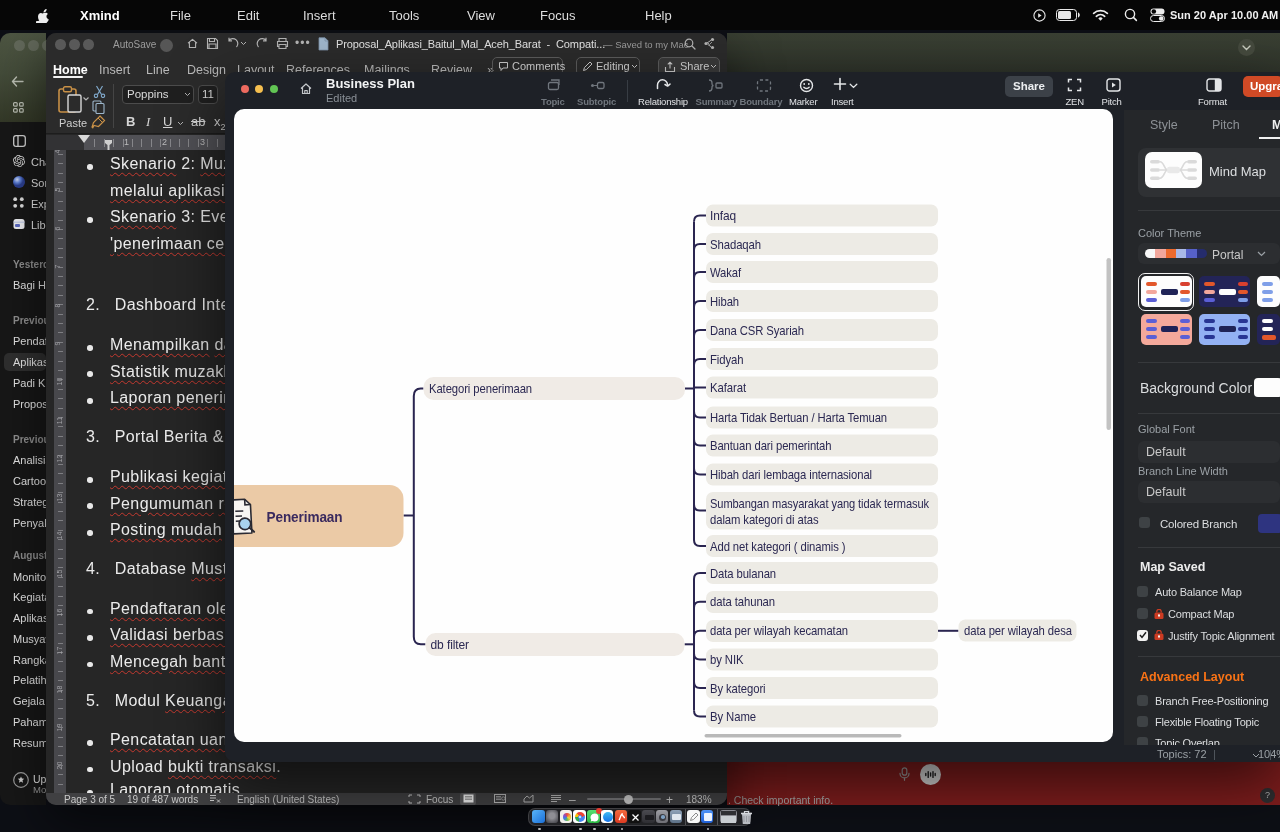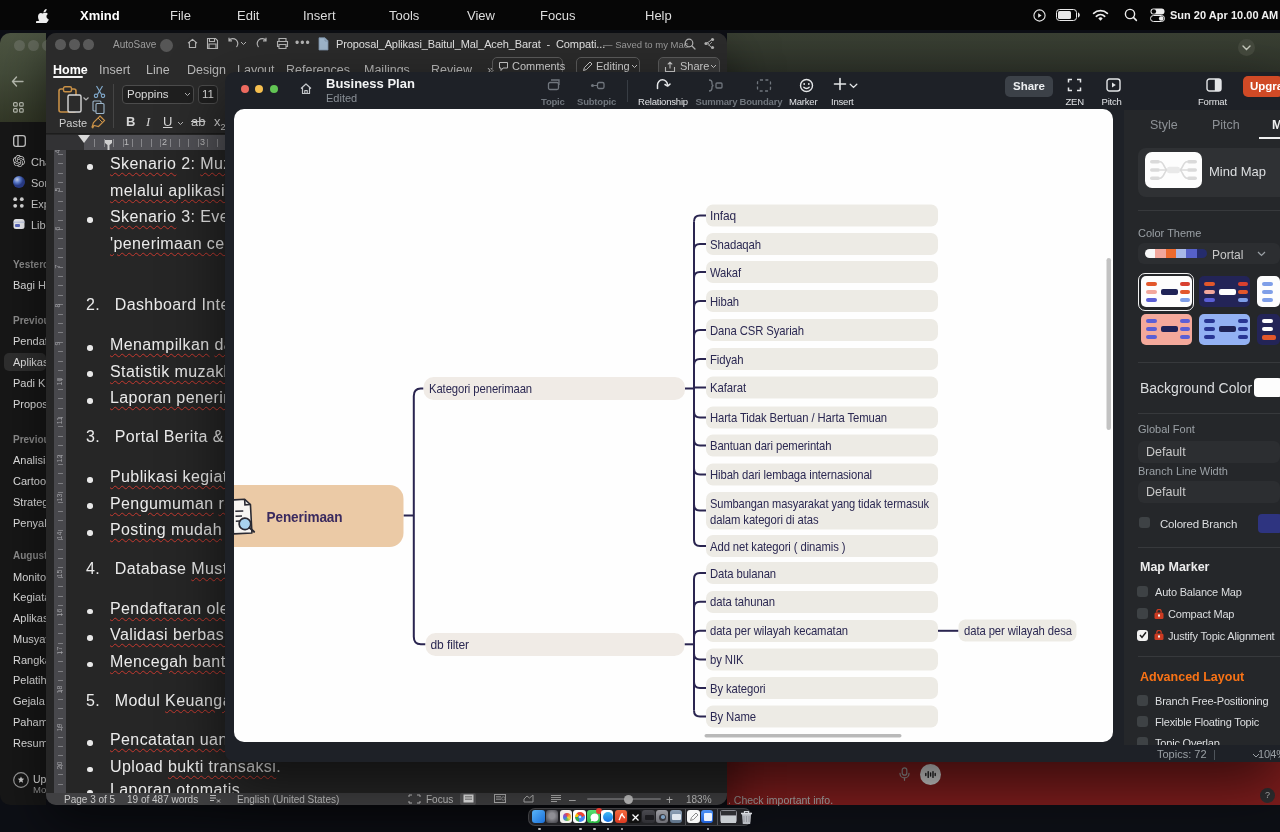--- a/index.html
+++ b/index.html
@@ -641,21 +641,21 @@
       <span class="plab" style="left:14px;top:313px">Global Font</span>
       <div class="pdrop" style="top:331px"></div>
       <span class="pwhite" style="left:22px;top:334.5px;color:#c9c9c9">Default</span>
       <span class="plab" style="left:14px;top:355px">Branch Line Width</span>
       <div class="pdrop" style="top:371px"></div>
       <span class="pwhite" style="left:22px;top:374.5px;color:#c9c9c9">Default</span>
       <span class="pcb" style="left:15px;top:407px"></span>
       <span class="pcbl" style="left:36px;top:408px;font-size:11.5px">Colored Branch</span>
       <span class="abs" style="left:134px;top:404px;width:24px;height:19px;background:#2e3480;border-radius:4px"></span>
       <div class="pdiv" style="top:437px"></div>
-      <span class="pwhite" style="left:16px;top:450px;font-weight:700;color:#ececec">Map Marker</span>
+      <span class="pwhite" style="left:16px;top:450px;font-weight:700;color:#ececec">Map Saved</span>
       <span class="pcb" style="left:13px;top:476px"></span>
       <span class="pcbl" style="left:31px;top:476px">Auto Balance Map</span>
       <span class="pcb" style="left:13px;top:498px"></span>
       <svg class="abs" style="left:30px;top:498.5px" width="10" height="10" viewBox="0 0 10 10">
           <rect x="0.5" y="3.5" width="9" height="6.5" rx="1.5" fill="#cc3b22"></rect>
           <path d="M2.8 3.5V2.6a2.2 2.2 0 0 1 4.4 0v0.9" fill="none" stroke="#cc3b22" stroke-width="1.3"></path>
           <circle cx="5" cy="6.3" r="1" fill="#fff"></circle>
           <path d="M5 6.5v1.6" stroke="#fff" stroke-width="0.9"></path>
         </svg>
       <span class="pcbl" style="left:44px;top:498px">Compact Map</span>

